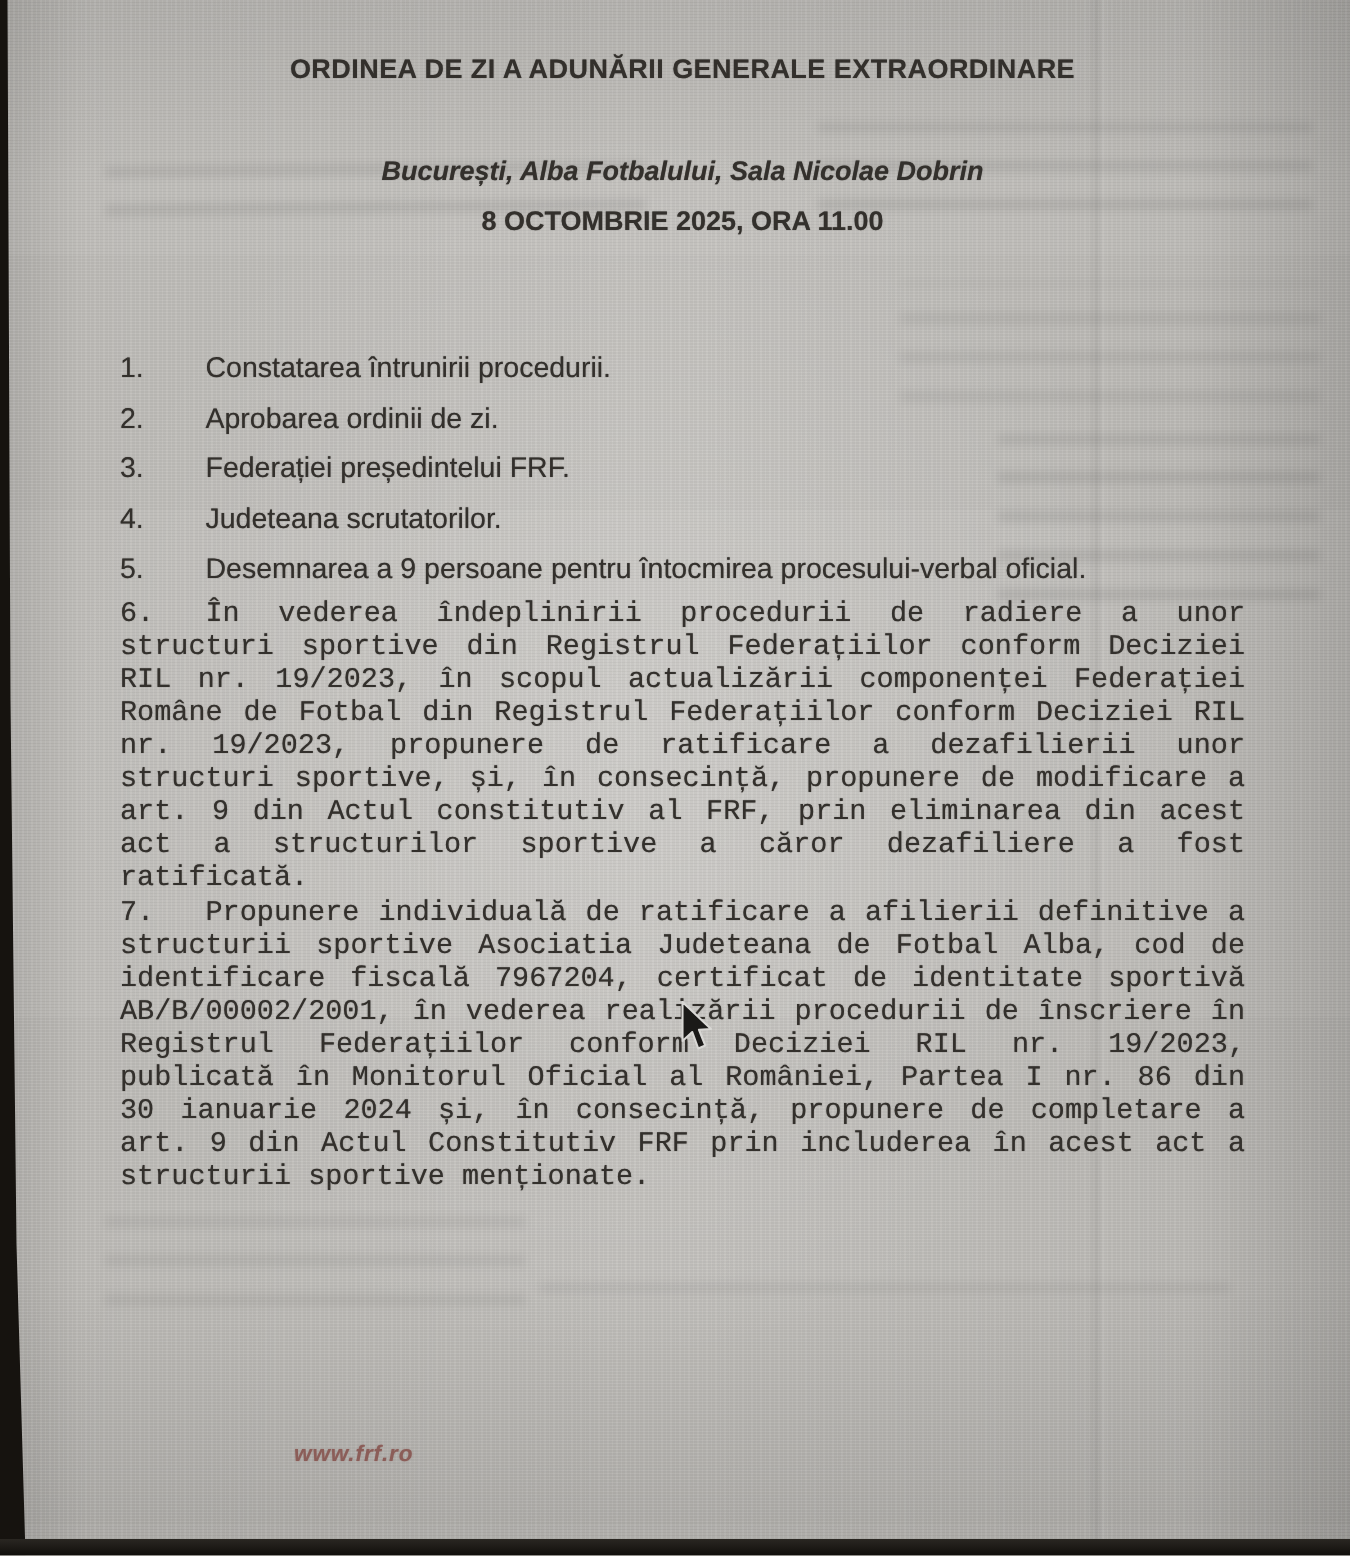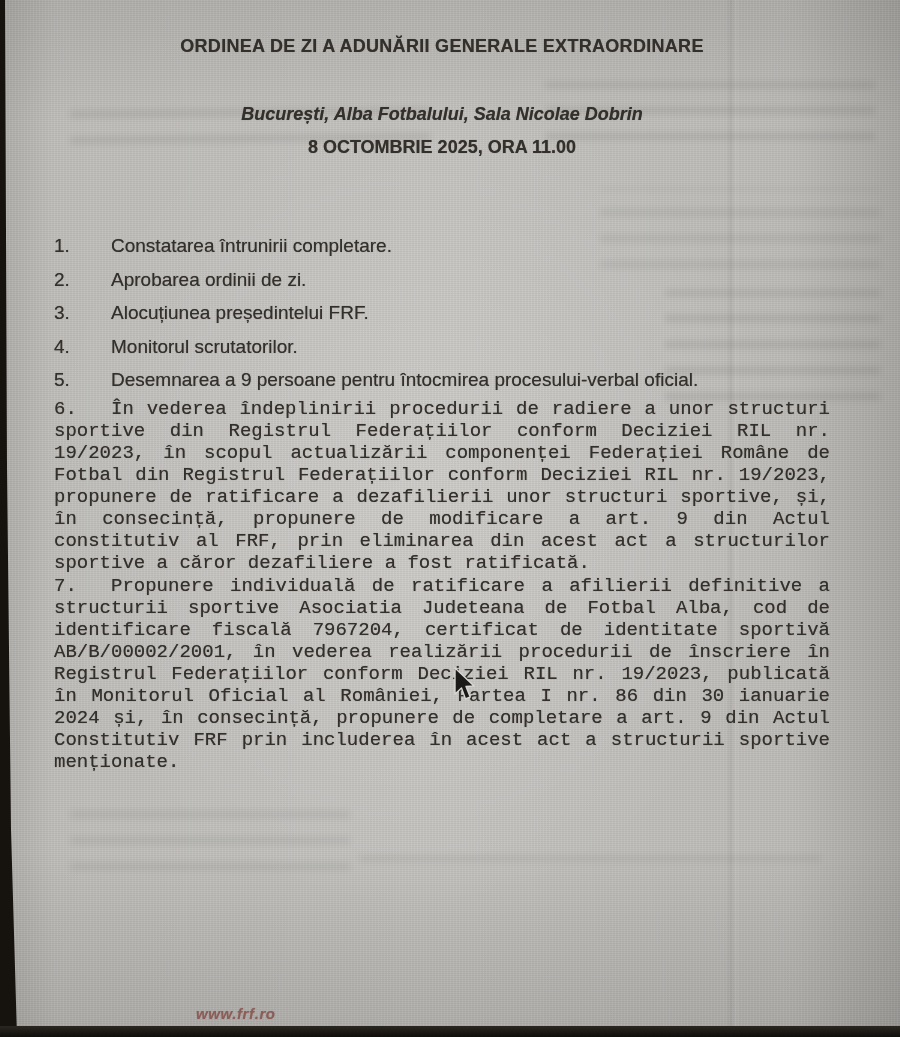--- a/index.html
+++ b/index.html
@@ -71,20 +71,21 @@
   .bleed-4 { left: 665px; top: 290px; width: 215px; height: 110px; opacity: 0.11; }
   .bleed-5 { left: 70px;  top: 806px; width: 280px; height: 64px;  opacity: 0.08; }
   .bleed-6 { left: 360px; top: 838px; width: 460px; height: 24px;  opacity: 0.07; }
 
   .doc {
     position: relative;
     z-index: 2;
     padding: 34px 70px 0 54px;
     color: #33302c;
     text-shadow: 0 0 0.7px rgba(51,48,44,0.65);
+    margin-left: 26px;
   }
   .title {
     margin: 0;
     text-align: center;
     font-size: 18px;
     font-weight: bold;
     line-height: 24px;
     letter-spacing: 0.3px;
   }
   .title-2 { margin-top: 8px; }
@@ -115,21 +116,21 @@
   }
   .item.para {
     text-align: justify;
     line-height: 22px;
     margin-top: 1px;
     font-family: Liberation Mono, monospace;
   }
   .watermark {
     position: absolute;
     left: 196px;
-    top: 1005px;
+    top: 961px;
     z-index: 3;
     font-size: 15px;
     font-weight: bold;
     font-style: italic;
     letter-spacing: 0.6px;
     color: #8b5d58;
     text-shadow: 0 0 1px rgba(139,93,88,0.55);
   }
   .cursor {
     position: absolute;
@@ -152,30 +153,30 @@
   <div class="bleed bleed-6"></div>
 
   <div class="doc">
     <h1 class="title">ORDINEA DE ZI A ADUNĂRII GENERALE EXTRAORDINARE</h1>
 
     <p class="venue">București, Alba Fotbalului, Sala Nicolae Dobrin</p>
     <p class="datetime">8 OCTOMBRIE 2025, ORA 11.00</p>
 
     <div class="agenda">
       <div class="item">
-        <span class="num">1.</span><span>Constatarea întrunirii completare.</span>
+        <span class="num">1.</span><span>Constatarea întrunirii procedurii.</span>
       </div>
       <div class="item">
         <span class="num">2.</span><span>Aprobarea ordinii de zi.</span>
       </div>
       <div class="item">
-        <span class="num">3.</span><span>Alocuțiunea președintelui FRF.</span>
+        <span class="num">3.</span><span>Federației președintelui FRF.</span>
       </div>
       <div class="item">
-        <span class="num">4.</span><span>Monitorul scrutatorilor.</span>
+        <span class="num">4.</span><span>Judeteana scrutatorilor.</span>
       </div>
       <div class="item">
         <span class="num">5.</span><span>Desemnarea a 9 persoane pentru întocmirea procesului-verbal oficial.</span>
       </div>
       <div class="item para">
         <span class="num">6.</span><span>În vederea îndeplinirii procedurii de radiere a unor structuri sportive din Registrul Federațiilor conform Deciziei RIL nr. 19/2023, în scopul actualizării componenței Federației Române de Fotbal din Registrul Federațiilor conform Deciziei RIL nr. 19/2023, propunere de ratificare a dezafilierii unor structuri sportive, și, în consecință, propunere de modificare a art. 9 din Actul constitutiv al FRF, prin eliminarea din acest act a structurilor sportive a căror dezafiliere a fost ratificată.</span>
       </div>
       <div class="item para">
         <span class="num">7.</span><span>Propunere individuală de ratificare a afilierii definitive a structurii sportive Asociatia Judeteana de Fotbal Alba, cod de identificare fiscală 7967204, certificat de identitate sportivă AB/B/00002/2001, în vederea realizării procedurii de înscriere în Registrul Federațiilor conform Deciziei RIL nr. 19/2023, publicată în Monitorul Oficial al României, Partea I nr. 86 din 30 ianuarie 2024 și, în consecință, propunere de completare a art. 9 din Actul Constitutiv FRF prin includerea în acest act a structurii sportive menționate.</span>
       </div>

